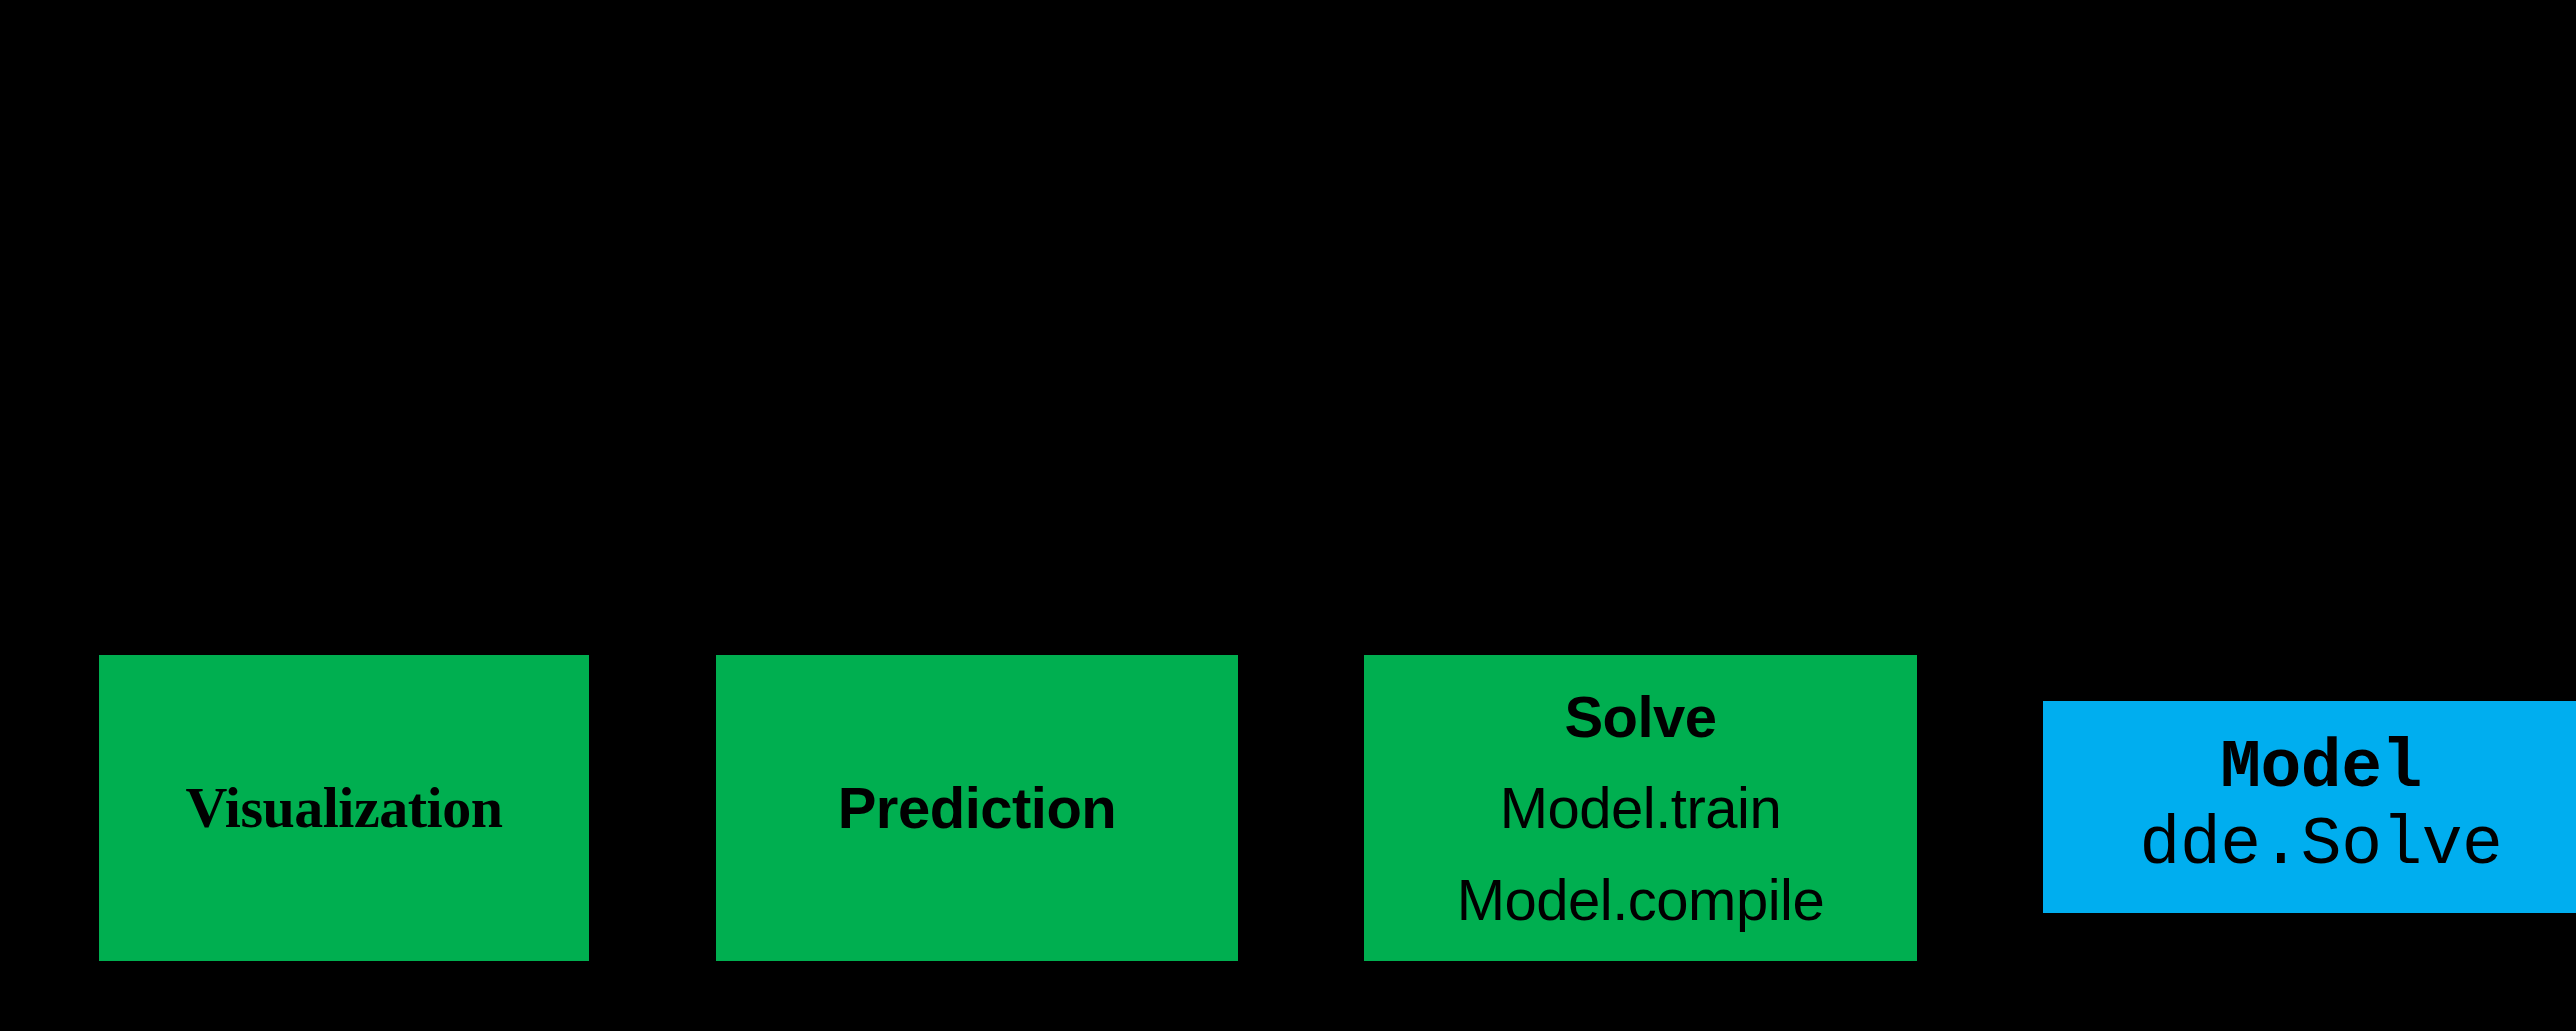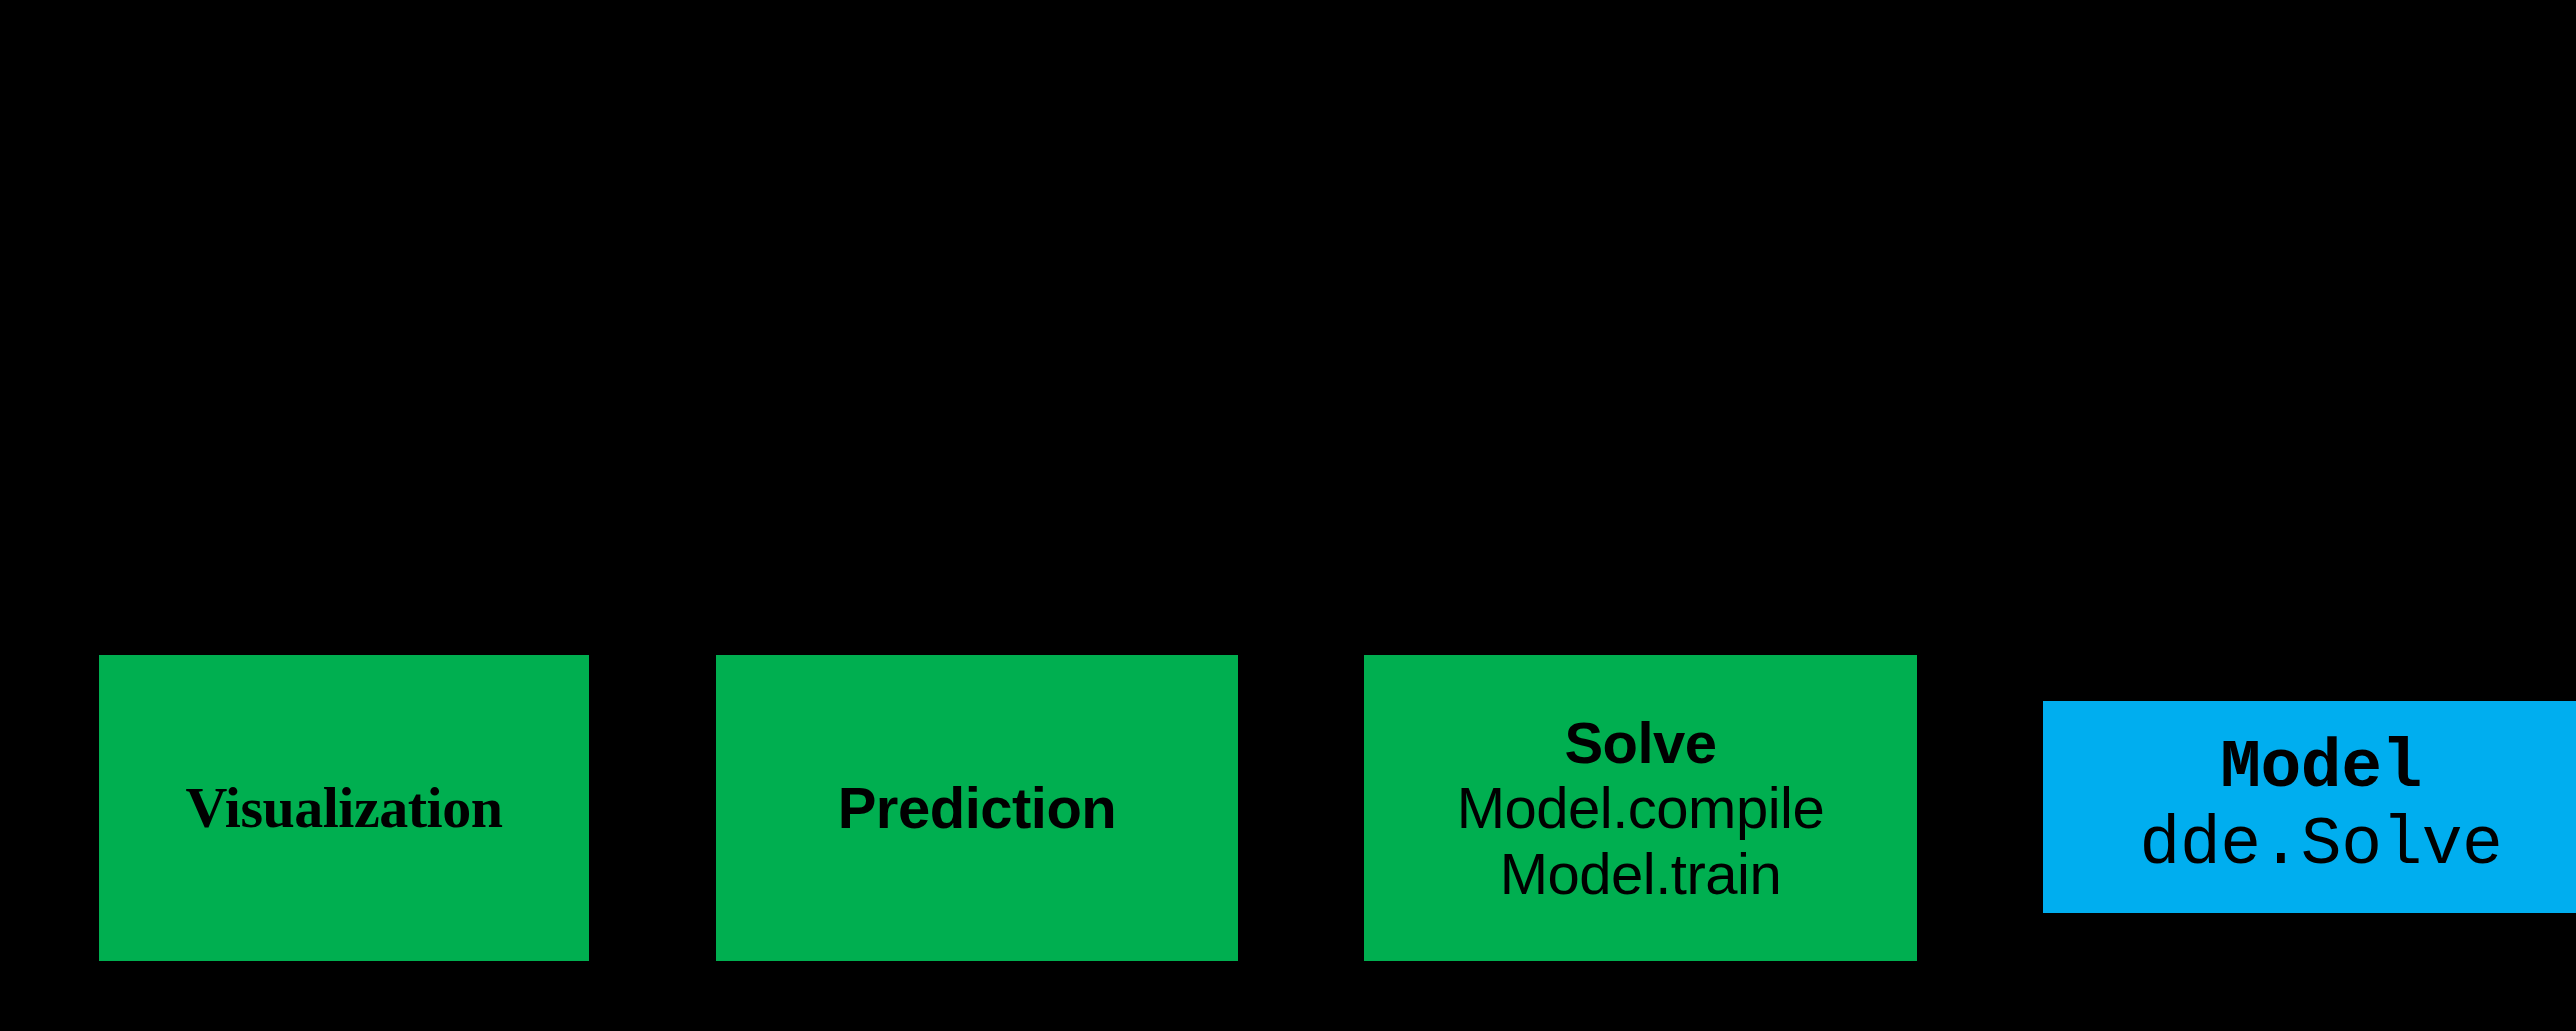--- a/index.html
+++ b/index.html
@@ -75,24 +75,24 @@
 <div id="canvas" style="width: 2576px; height: 1031px; background: rgb(0, 0, 0);">
 
   <div class="node" id="node-visualization" style="background: rgb(0, 175, 80); font-family: Liberation Serif, serif;">
     <span class="ln bold">Visualization</span>
   </div>
 
   <div class="node" id="node-prediction" style="background: rgb(0, 175, 80); align-items: center;">
     <span class="ln bold">Prediction</span>
   </div>
 
-  <div class="node" id="node-solve" style="background: rgb(0, 175, 80);">
+  <div class="node" id="node-solve" style="background: rgb(0, 175, 80); gap: 26px;">
     <span class="ln bold">Solve</span>
+    <span class="ln reg">Model.train</span>
     <span class="ln reg">Model.compile</span>
-    <span class="ln reg">Model.train</span>
   </div>
 
   <div class="node" id="node-model" style="background: rgb(0, 174, 239);">
     <span class="ln bold">Model</span>
     <span class="ln reg">dde.Solve</span>
   </div>
 
 </div>
 
 

